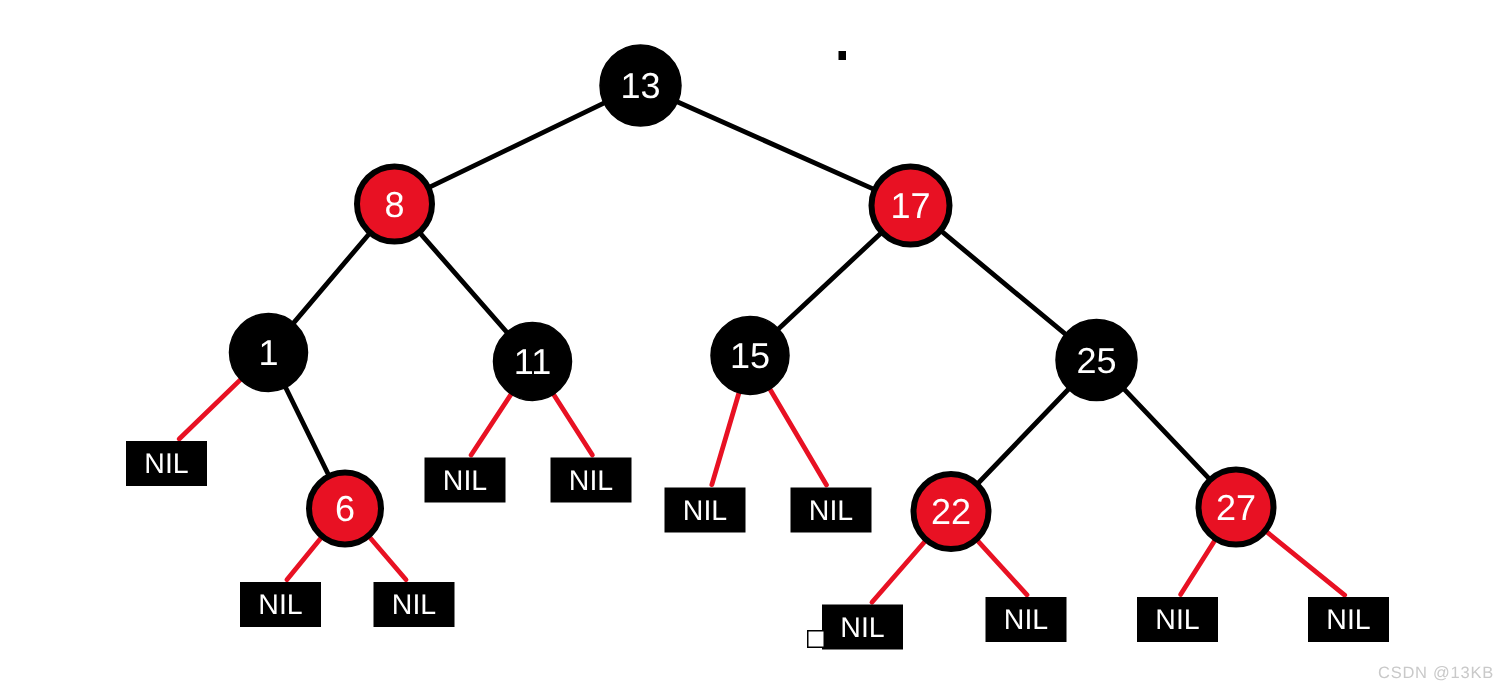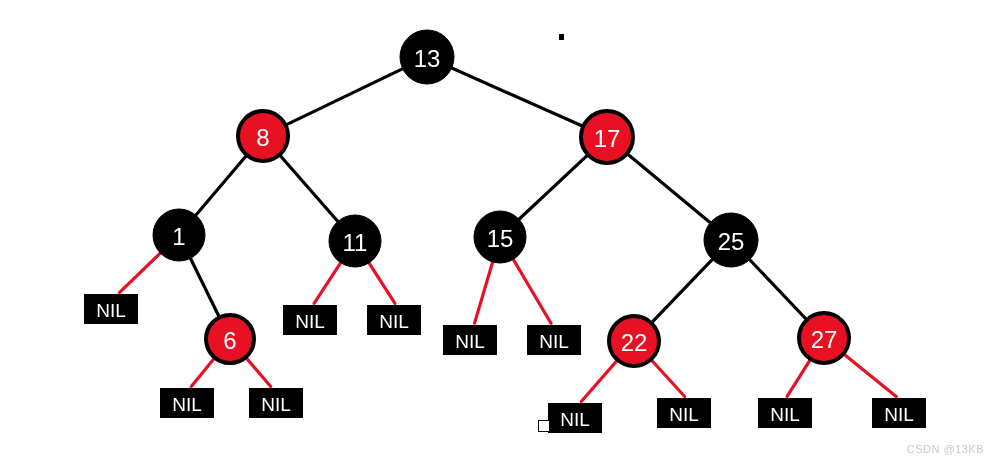--- a/index.html
+++ b/index.html
@@ -59,21 +59,21 @@
     position: absolute;
     background: #000000;
   }
   .artifact-square {
     position: absolute;
     border: 1.5px solid #000000;
     background: #ffffff;
   }
   .watermark {
     position: absolute;
-    right: 24px;
+    right: 12px;
     bottom: 5px;
     color: #c9c9c9;
     font-family: "Liberation Sans", sans-serif;
     font-size: 11px;
     letter-spacing: 0.5px;
     white-space: nowrap;
   }
 </style>
 </head>
 <body>

